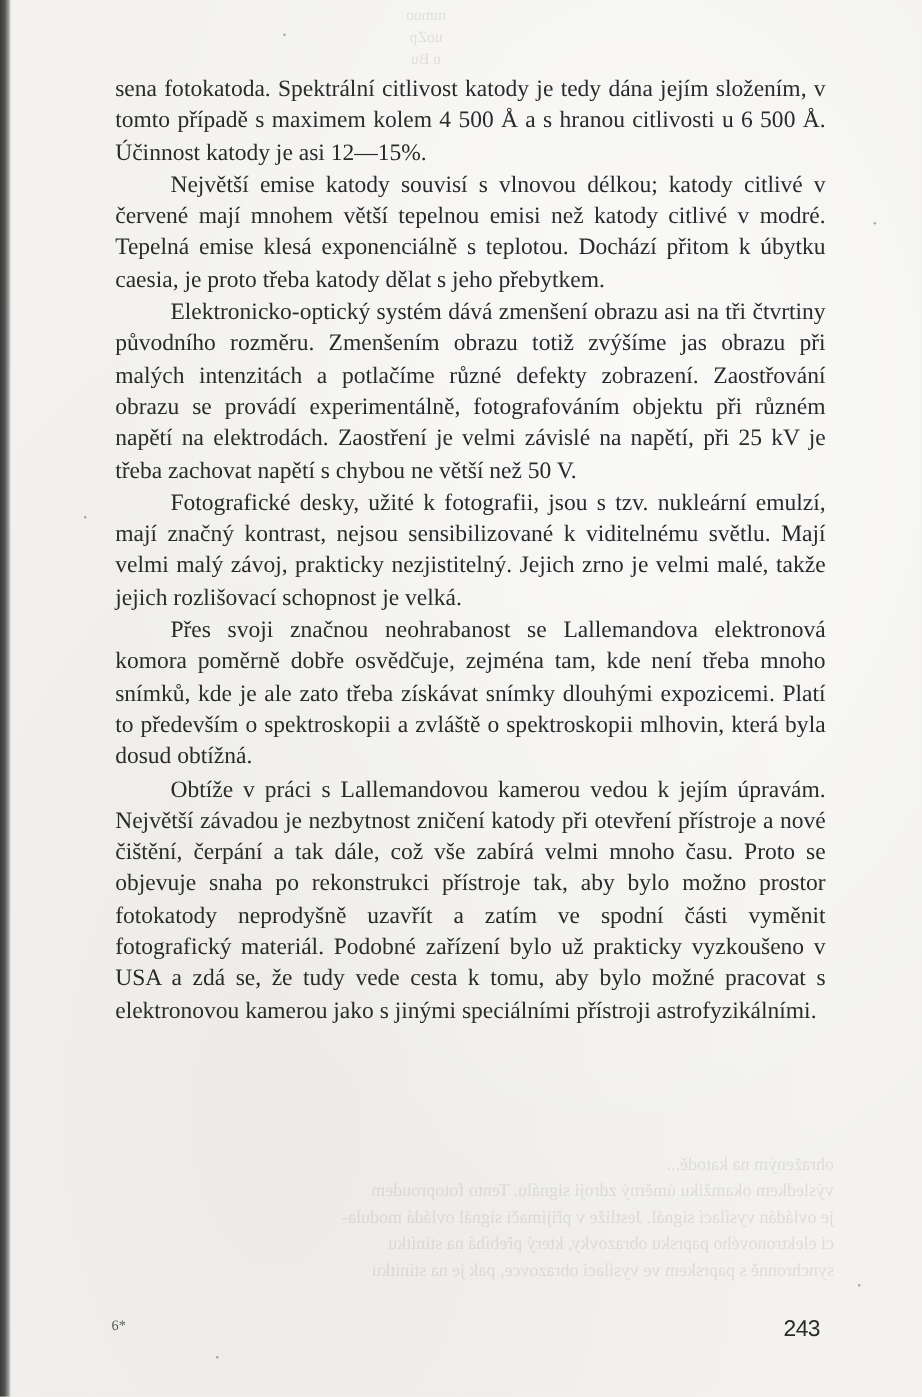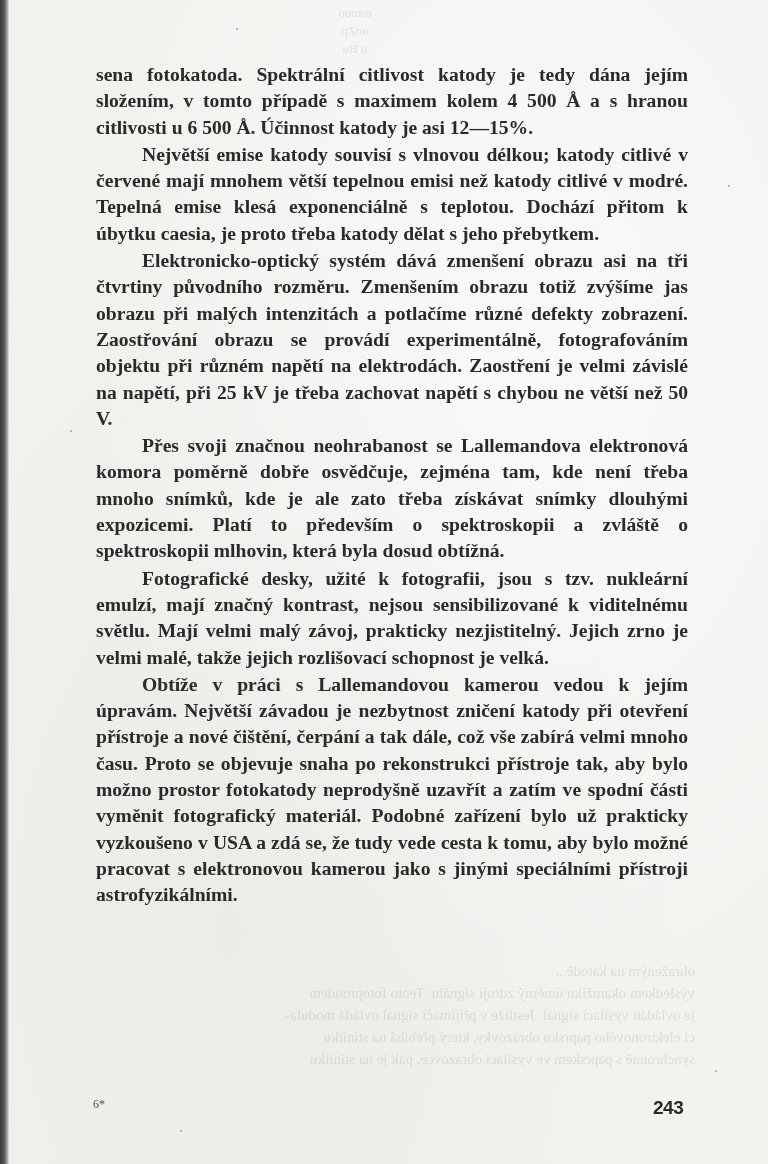--- a/index.html
+++ b/index.html
@@ -58,38 +58,37 @@
       width: 592px;
       font-size: 19.6px;
       line-height: 26.3px;
       text-align: justify;
       letter-spacing: 0;
     }
     .paragraph {
       margin: 0 0 1px 0;
       text-indent: 0;
       hyphens: none;
-      font-weight: bold;
     }
     .paragraph.indented {
       text-indent: 46px;
     }
     .footer-signature {
       position: absolute;
       left: 93px;
       top: 1097px;
       font-size: 12px;
       color: #555;
     }
     .page-number {
       position: absolute;
       left: 653px;
       top: 1097px;
       font-family: "Liberation Sans", "DejaVu Sans", sans-serif;
-      font-weight: bold;
+      font-weight: normal;
       font-size: 19px;
       color: #2a2a2a;
       letter-spacing: -0.5px;
     }
     .speck {
       position: absolute;
       width: 2px; height: 2px;
       background: rgba(90,90,90,0.5);
       border-radius: 50%;
     }
@@ -106,22 +105,22 @@
   <div class="show-through bottom" style="white-space: pre;">ohraženým na katodě...
 výsledkem okamžiku úměrný zdroji signálu. Tento fotoproudem
 je ovládán vysílací signál. Jestliže v přijímači signál ovládá modula-
 ci elektronového paprsku obrazovky, který přebíhá na stínítku
 synchronně s paprskem ve vysílací obrazovce, pak je na stínítku</div>
 
   <div class="text-block">
     <p class="paragraph">sena fotokatoda. Spektrální citlivost katody je tedy dána jejím složením, v tomto případě s maximem kolem 4 500 Å a s hranou citlivosti u 6 500 Å. Účinnost katody je asi 12—15%.</p>
     <p class="paragraph indented">Největší emise katody souvisí s vlnovou délkou; katody citlivé v červené mají mnohem větší tepelnou emisi než katody citlivé v modré. Tepelná emise klesá exponenciálně s teplotou. Dochází přitom k úbytku caesia, je proto třeba katody dělat s jeho přebytkem.</p>
     <p class="paragraph indented">Elektronicko-optický systém dává zmenšení obrazu asi na tři čtvrtiny původního rozměru. Zmenšením obrazu totiž zvýšíme jas obrazu při malých intenzitách a potlačíme různé defekty zobrazení. Zaostřování obrazu se provádí experimentálně, fotografováním objektu při různém napětí na elektrodách. Zaostření je velmi závislé na napětí, při 25 kV je třeba zachovat napětí s chybou ne větší než 50 V.</p>
+    <p class="paragraph indented">Fotografické desky, užité k fotografii, jsou s tzv. nukleární emulzí, mají značný kontrast, nejsou sensibilizované k viditelnému světlu. Mají velmi malý závoj, prakticky nezjistitelný. Jejich zrno je velmi malé, takže jejich rozlišovací schopnost je velká.</p>
     <p class="paragraph indented">Přes svoji značnou neohrabanost se Lallemandova elektronová komora poměrně dobře osvědčuje, zejména tam, kde není třeba mnoho snímků, kde je ale zato třeba získávat snímky dlouhými expozicemi. Platí to především o spektroskopii a zvláště o spektroskopii mlhovin, která byla dosud obtížná.</p>
-    <p class="paragraph indented">Fotografické desky, užité k fotografii, jsou s tzv. nukleární emulzí, mají značný kontrast, nejsou sensibilizované k viditelnému světlu. Mají velmi malý závoj, prakticky nezjistitelný. Jejich zrno je velmi malé, takže jejich rozlišovací schopnost je velká.</p>
     <p class="paragraph indented">Obtíže v práci s Lallemandovou kamerou vedou k jejím úpravám. Největší závadou je nezbytnost zničení katody při otevření přístroje a nové čištění, čerpání a tak dále, což vše zabírá velmi mnoho času. Proto se objevuje snaha po rekonstrukci přístroje tak, aby bylo možno prostor fotokatody neprodyšně uzavřít a zatím ve spodní části vyměnit fotografický materiál. Podobné zařízení bylo už prakticky vyzkoušeno v USA a zdá se, že tudy vede cesta k tomu, aby bylo možné pracovat s elektronovou kamerou jako s jinými speciálními přístroji astrofyzikálními.</p>
   </div>
 
   <div class="footer-signature">6*</div>
   <div class="page-number">243</div>
 
   <div class="speck" style="left:236px;top:28px;"></div>
   <div class="speck" style="left:728px;top:185px;"></div>
   <div class="speck" style="left:70px;top:430px;"></div>
   <div class="speck" style="left:715px;top:1070px;"></div>

